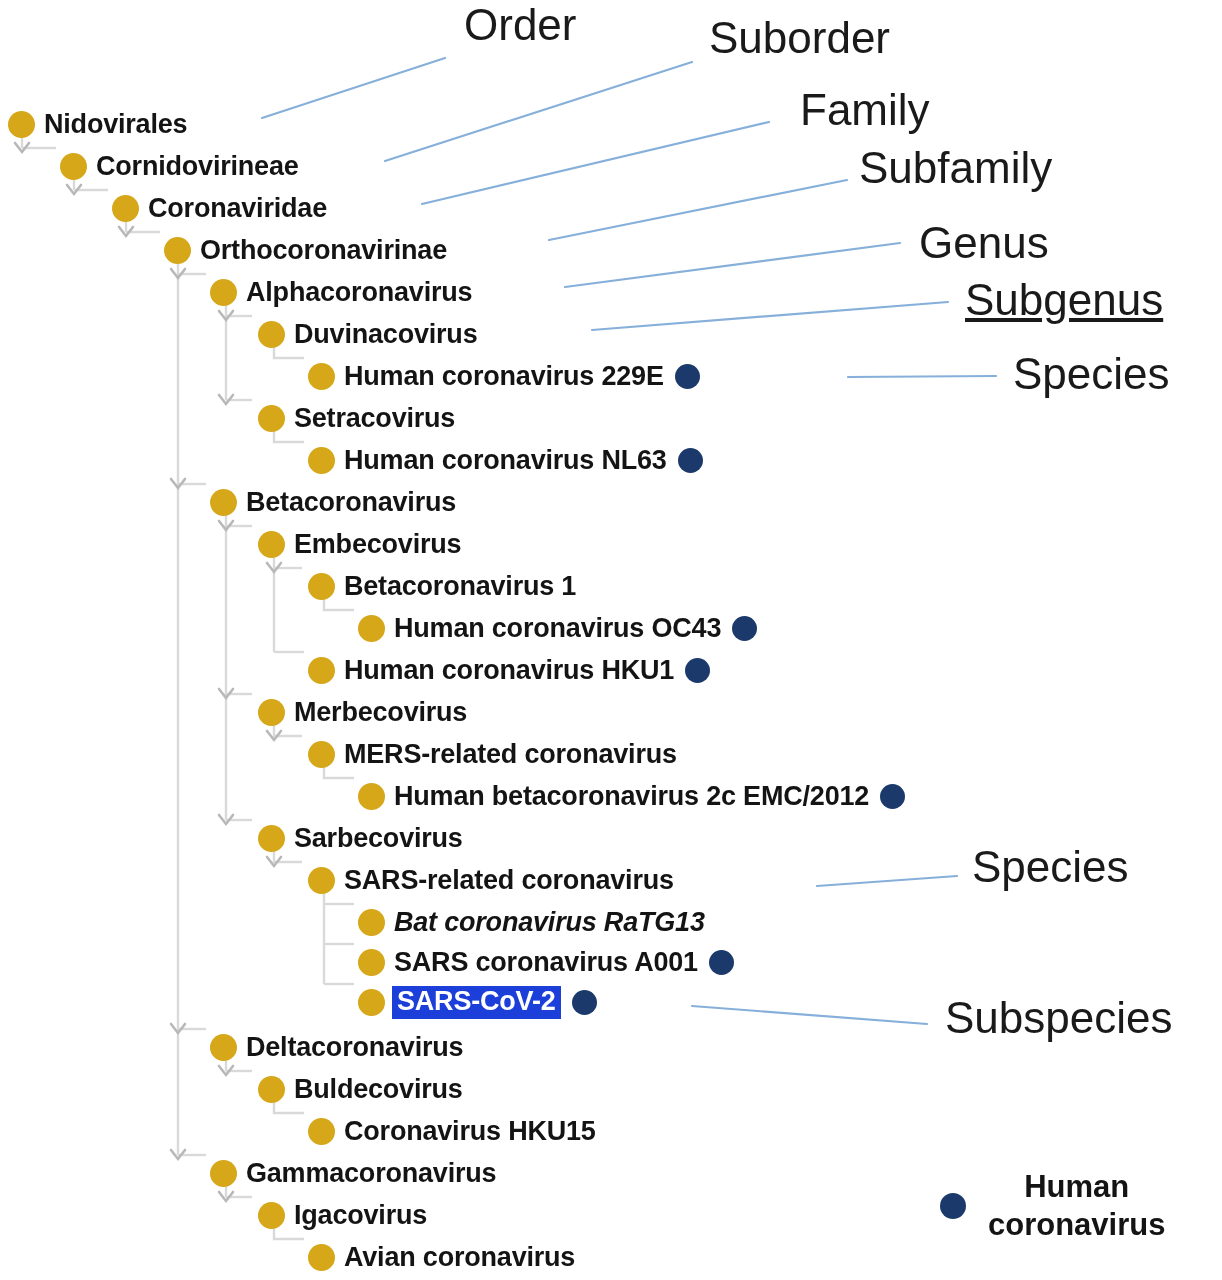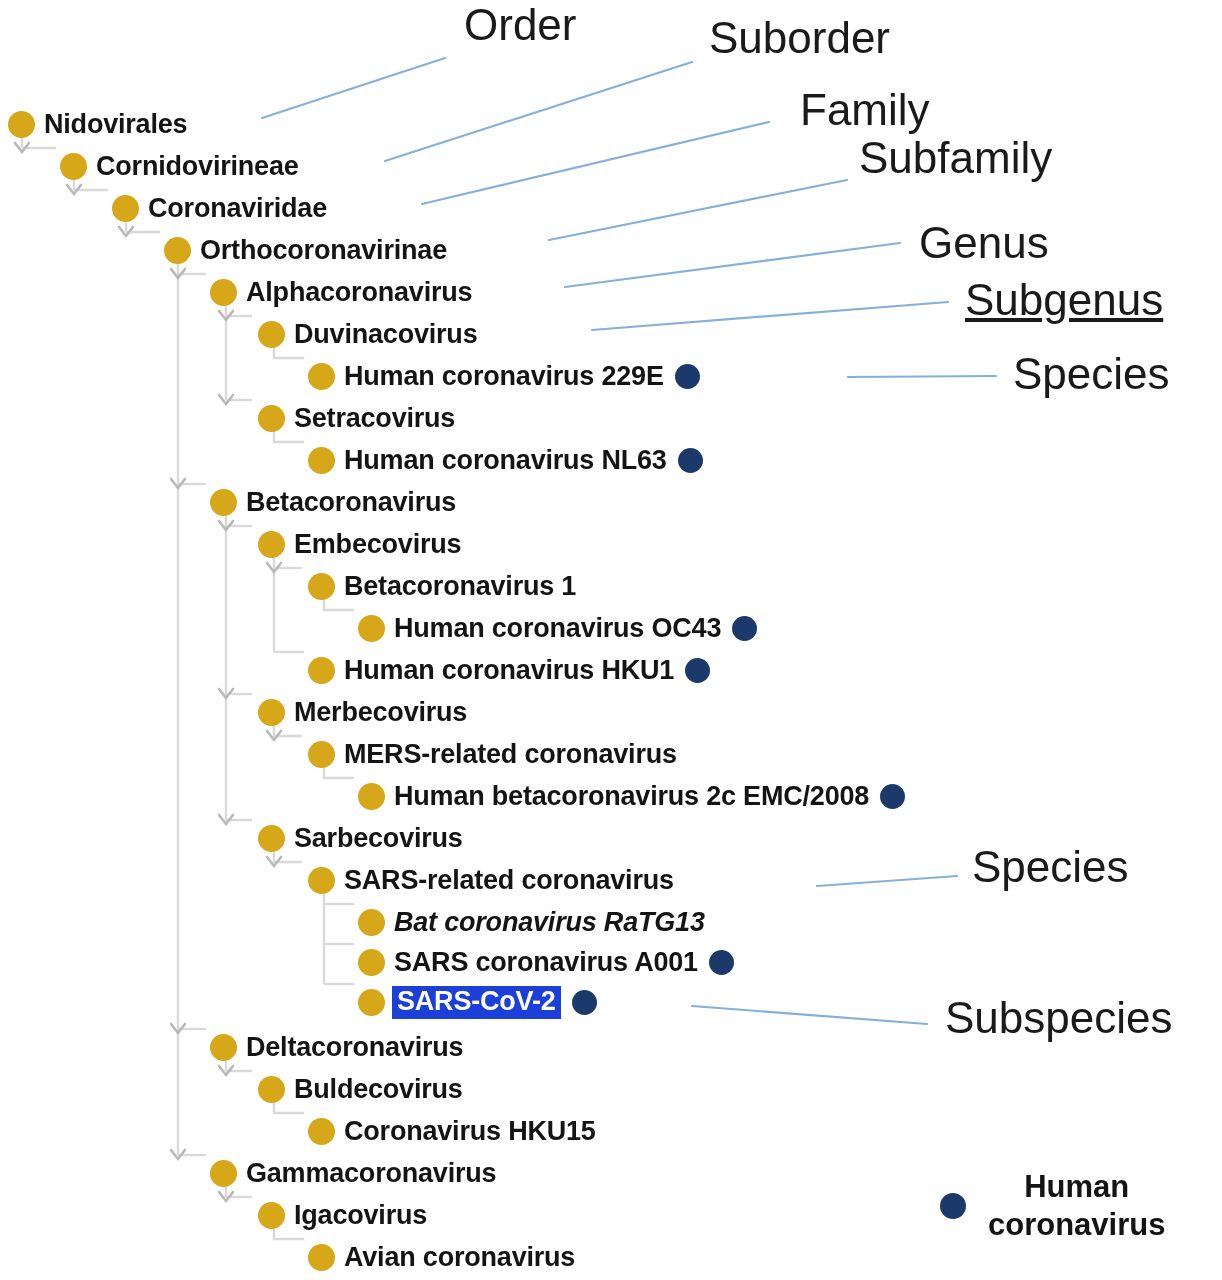--- a/index.html
+++ b/index.html
@@ -266,21 +266,21 @@
       <div class="node-row" style="left: 258px; top: 691px;">
         <span class="gold-dot"></span>
         <span class="node-label">Merbecovirus</span>
       </div>
       <div class="node-row" style="left: 308px; top: 733px;">
         <span class="gold-dot"></span>
         <span class="node-label">MERS-related coronavirus</span>
       </div>
       <div class="node-row" style="left: 358px; top: 775px;">
         <span class="gold-dot"></span>
-        <span class="node-label">Human betacoronavirus 2c EMC/2008</span>
+        <span class="node-label">Human betacoronavirus 2c EMC/2012</span>
         <span class="blue-dot"></span>
       </div>
       <div class="node-row" style="left: 258px; top: 817px;">
         <span class="gold-dot"></span>
         <span class="node-label">Sarbecovirus</span>
       </div>
       <div class="node-row" style="left: 308px; top: 859px;">
         <span class="gold-dot"></span>
         <span class="node-label">SARS-related coronavirus</span>
       </div>
@@ -321,21 +321,21 @@
       <div class="node-row" style="left: 308px; top: 1236px;">
         <span class="gold-dot"></span>
         <span class="node-label">Avian coronavirus</span>
       </div>
     </div>
 
   <div id="rank-labels">
       <div class="rank-label" style="left: 464px; top: 3px; text-align: center;">Order</div>
       <div class="rank-label" style="left: 709px; top: 16px;">Suborder</div>
       <div class="rank-label" style="left: 800px; top: 88px;">Family</div>
-      <div class="rank-label" style="left: 859px; top: 136px;">Subfamily</div>
+      <div class="rank-label" style="left: 859px; top: 146px;">Subfamily</div>
       <div class="rank-label" style="left: 919px; top: 221px;">Genus</div>
       <div class="rank-label" style="left: 965px; top: 278px; text-decoration: underline;">Subgenus</div>
       <div class="rank-label" style="left: 1013px; top: 352px;">Species</div>
       <div class="rank-label" style="left: 972px; top: 845px;">Species</div>
       <div class="rank-label" style="left: 945px; top: 996px;">Subspecies</div>
     </div>
 
   <div class="legend" style="left:940px; top:1168px;">
     <span class="blue-dot"></span>
     <span class="legend-text"><span>Human</span><br><span>coronavirus</span></span>

